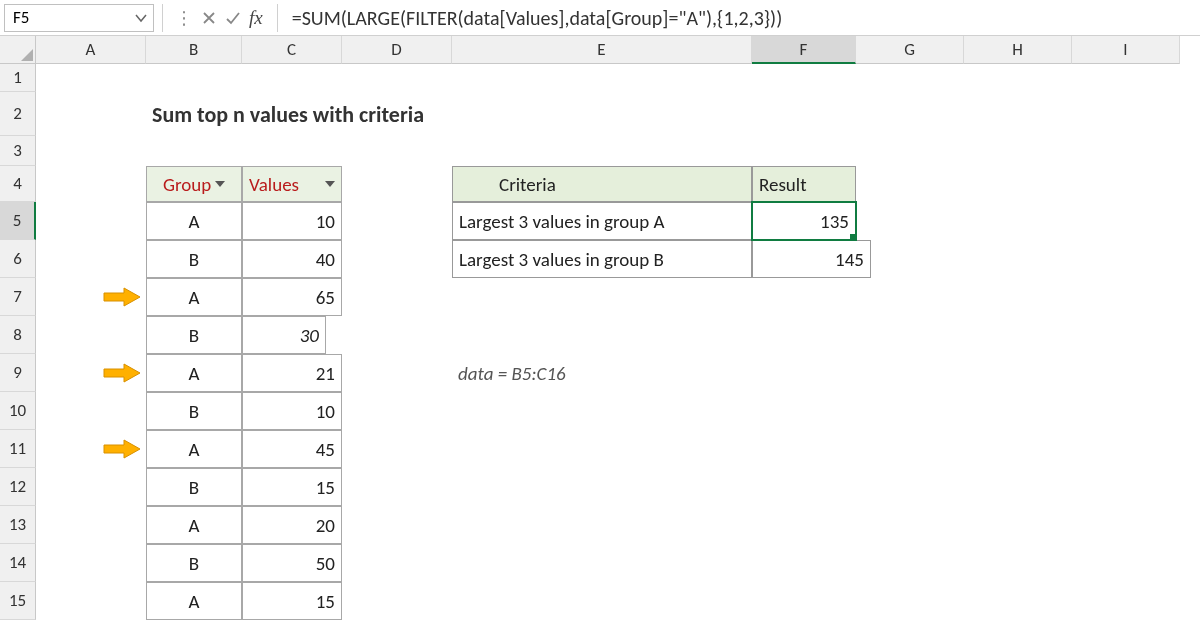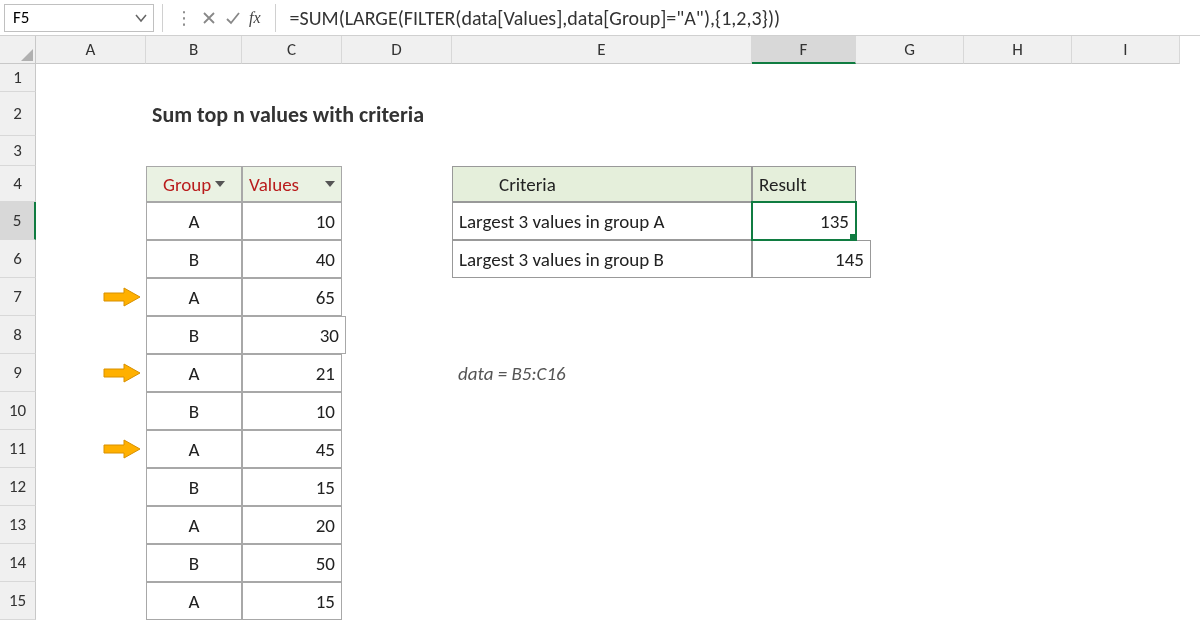--- a/index.html
+++ b/index.html
@@ -20,21 +20,21 @@
     display: flex;
     align-items: center;
     padding: 0 8px;
     font-size: 17px;
     position: relative;
     background: #fff;
   }
   .name-box .chev { position: absolute; right: 6px; color: #555; }
   .fb-divider { width: 1px; height: 28px; background: #d0d0d0; margin: 0 8px; }
   .fb-btn { width: 24px; height: 28px; display: flex; align-items: center; justify-content: center; color: #666; font-size: 18px; }
-  .fx-label { font-style: italic; font-family: "Times New Roman", serif; font-size: 16px; color: #444; margin: 0 6px 0 4px; }
+  .fx-label { font-style: italic; font-family: "Times New Roman", serif; font-size: 19px; color: #444; margin: 0 6px 0 4px; }
   .formula-text { font-size: 20px; color: #333; padding-left: 6px; flex: 1; }
   .col-headers { display: flex; margin-left: 36px; }
   .col-h {
     border-right: 1px solid #d8d8d8;
     border-bottom: 1px solid #c8c8c8;
     background: #f0f0f0;
     text-align: center;
     font-size: 17px;
     color: #333;
     height: 28px;
@@ -288,21 +288,21 @@
         <div class="cell cD nb" style="width: 110px; height: 38px;"></div>
         <div class="cell cE nb" style="width: 300px; height: 38px;"></div>
         <div class="cell cF nb" style="width: 104px; height: 38px;"></div>
         <div class="cell cG nb" style="width: 108px; height: 38px;"></div>
         <div class="cell cH nb" style="width: 108px; height: 38px;"></div>
         <div class="cell cI nb" style="width: 108px; height: 38px;"></div>
       </div>
       <div class="row" style="height: 38px;">
         <div class="cell cA nb" style="width: 110px; height: 38px;"></div>
         <div class="cell cB tbl-c center" style="width: 96px; height: 38px;">B</div>
-        <div class="cell cC tbl-c right" style="width: 104px; height: 38px;">30</div>
+        <div class="cell cC tbl-c right" style="width: 84px; height: 38px; font-style: italic;">30</div>
         <div class="cell cD nb" style="width: 110px; height: 38px;"></div>
         <div class="cell cE nb" style="width: 300px; height: 38px;"></div>
         <div class="cell cF nb" style="width: 104px; height: 38px;"></div>
         <div class="cell cG nb" style="width: 108px; height: 38px;"></div>
         <div class="cell cH nb" style="width: 108px; height: 38px;"></div>
         <div class="cell cI nb" style="width: 108px; height: 38px;"></div>
       </div>
       <div class="row" style="height: 38px;">
         <div class="cell cA nb" style="width: 110px; justify-content: flex-end; padding-right: 4px; height: 38px;">
           <svg width="42" height="22" viewBox="0 0 42 22">

